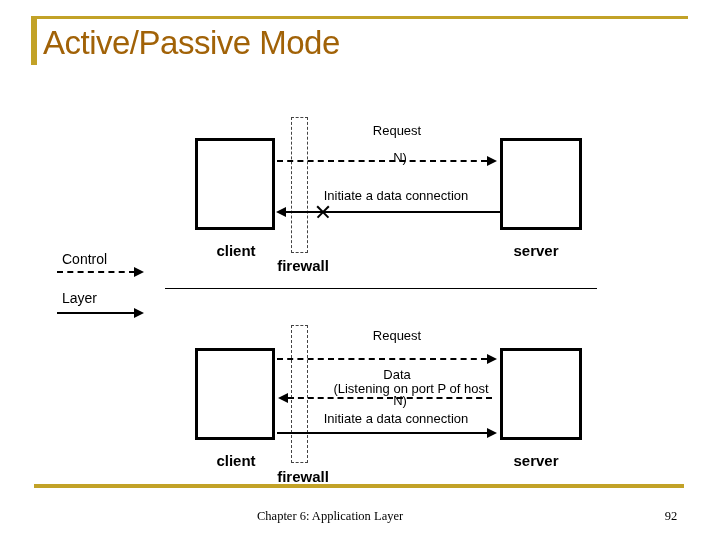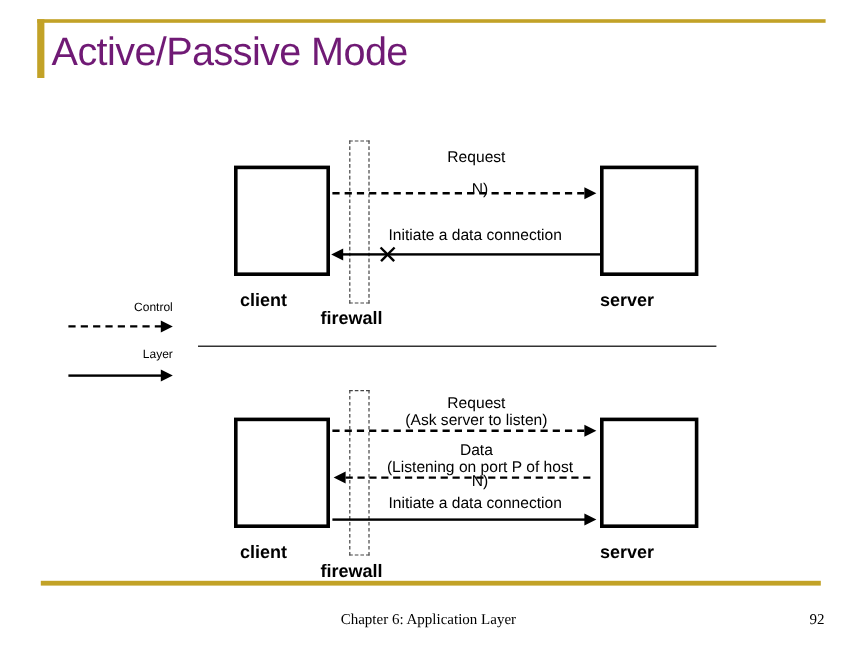--- a/index.html
+++ b/index.html
@@ -2,47 +2,47 @@
 <html><head>
 <meta charset="utf-8">
 <style>
   html,body{margin:0;padding:0;background:#fff;}
   .slide{position:relative;width:720px;height:540px;background:#fff;overflow:hidden;
          font-family:"Liberation Sans",sans-serif;color:#000;}
 
   
   .accent-top-line{position:absolute;left:31px;top:16px;width:657px;height:3px;background:#C2A227;}
   .accent-title-bar{position:absolute;left:31px;top:16px;width:6px;height:49px;background:#C2A227;}
-  .page-title{position:absolute;left:43px;top:24px;font-size:33px;letter-spacing:-0.5px;color:#701a75;}
+  .page-title{position:absolute;left:43px;top:24px;font-size:33px;letter-spacing:-0.5px;color:#a16207;}
 
   
   .box{position:absolute;border:3px solid #000;background:#fff;box-sizing:border-box;}
   .firewall-rect{position:absolute;border:1px dashed #444;box-sizing:border-box;background:transparent;}
   .dashed-line{position:absolute;height:0;border-top:2px dashed #000;}
   .solid-line{position:absolute;height:2px;background:#000;}
   .arrow-right{position:absolute;width:0;height:0;border-top:5px solid transparent;
                border-bottom:5px solid transparent;border-left:10px solid #000;}
   .arrow-left{position:absolute;width:0;height:0;border-top:5px solid transparent;
               border-bottom:5px solid transparent;border-right:10px solid #000;}
   .ann{position:absolute;font-size:13px;line-height:13px;text-align:center;}
   .mode-heading{position:absolute;font-size:14px;font-weight:bold;text-align:center;}
-  .node-label{position:absolute;font-size:15px;font-weight:bold;text-align:left;}
-  .legend-label{position:absolute;font-size:10px;text-align:right;}
+  .node-label{position:absolute;font-size:15px;font-weight:bold;text-align:center;}
+  .legend-label{position:absolute;font-size:14px;text-align:left;}
 
   .xmark{position:absolute;width:16px;height:16px;}
   .xmark::before,.xmark::after{content:"";position:absolute;left:0;top:7px;width:16px;height:1.5px;background:#000;}
   .xmark::before{transform:rotate(45deg);}
   .xmark::after{transform:rotate(-45deg);}
 
   .separator{position:absolute;left:165px;top:288px;width:432px;height:1px;background:#000;}
   .accent-bottom-bar{position:absolute;left:34px;top:484px;width:650px;height:4px;background:#C2A227;}
 
-  .footer-chapter{position:absolute;left:257px;top:509px;width:200px;text-align:center;
+  .footer-chapter{position:absolute;left:257px;top:509px;width:200px;
                   font-family:"Liberation Serif",serif;font-size:12.5px;}
-  .footer-page{position:absolute;left:655px;top:509px;width:32px;text-align:right;
+  .footer-page{position:absolute;left:655px;top:509px;width:32px;text-align:center;
                font-family:"Liberation Serif",serif;font-size:12.5px;}
 </style>
 </head>
 <body>
 
 <div class="slide">
 
   <div class="accent-top-line"></div>
   <div class="accent-title-bar"></div>
   <div class="page-title">Active/Passive Mode</div>
@@ -77,27 +77,26 @@
   <div class="arrow-right" style="left:134px;top:308px;"></div>
 
   <div class="separator"></div>
 
 
   <div class="box" style="left:195px;top:348px;width:80px;height:92px;"></div>
   <div class="box" style="left:500px;top:348px;width:82px;height:92px;"></div>
   <div class="firewall-rect" style="left:291px;top:325px;width:17px;height:138px;"></div>
 
   <div class="ann" style="left:322px;top:329px;width:150px;">Request</div>
-  <div class="ann" style="left:322px;top:343px;width:150px;">(Ask server to listen)</div>
 
   <div class="dashed-line" style="left:277px;top:358px;width:210px;"></div>
   <div class="arrow-right" style="left:487px;top:354px;"></div>
 
   <div class="ann" style="left:322px;top:368px;width:150px;">Data</div>
-  <div class="ann" style="left:287px;top:382px;width:226px;">(Listening on port P of host</div>
+  <div class="ann" style="left:298px;top:382px;width:226px;">(Listening on port P of host</div>
   <div class="ann" style="left:375px;top:394px;width:50px;">N)</div>
 
   <div class="dashed-line" style="left:288px;top:397px;width:204px;"></div>
   <div class="arrow-left" style="left:278px;top:393px;"></div>
 
   <div class="ann" style="left:316px;top:412px;width:160px;">Initiate a data connection</div>
 
   <div class="solid-line" style="left:277px;top:432px;width:212px;"></div>
   <div class="arrow-right" style="left:487px;top:428px;"></div>
 

